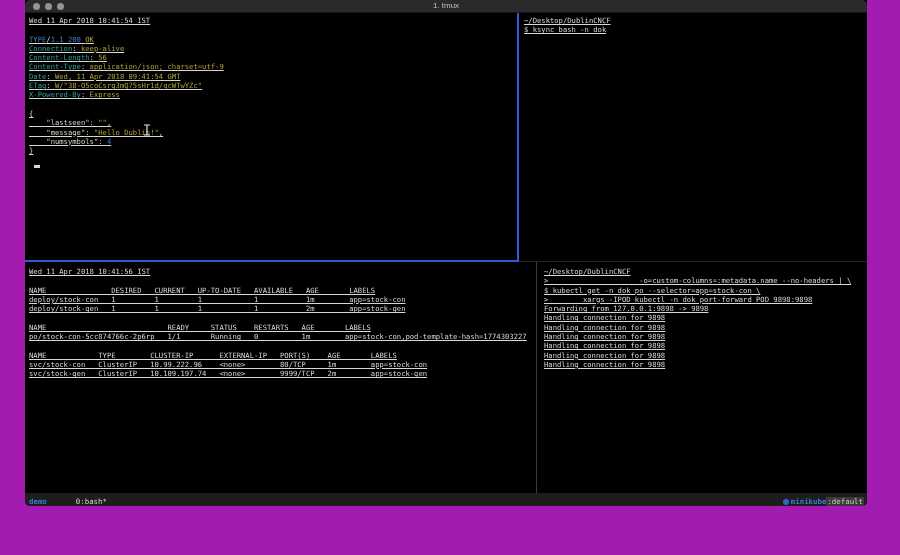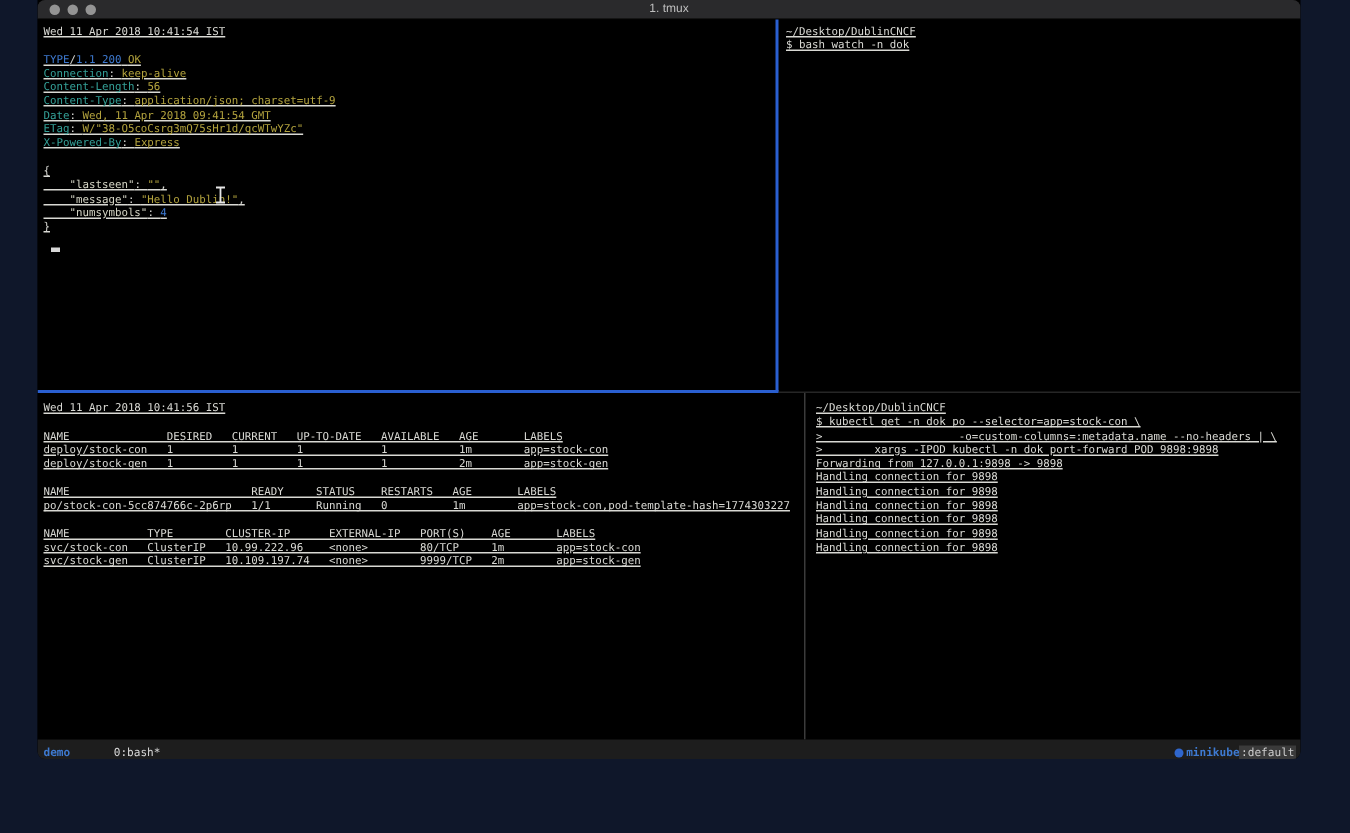--- a/index.html
+++ b/index.html
@@ -1,18 +1,18 @@
 <!DOCTYPE html>
 <html><head>
 <meta charset="utf-8">
 <style>
   * { margin:0; padding:0; box-sizing:border-box; }
   html,body { width:900px; height:555px; }
   body { background:#000; font-family:"DejaVu Sans Mono", monospace; overflow:hidden; }
-  .desktop { position:relative; width:900px; height:555px; background:#0f172a; }
+  .desktop { position:relative; width:900px; height:555px; background:#a21caf; }
   .window { position:absolute; left:25px; top:0; width:842px; height:506px;
             background:#000; border-radius:0 0 5px 5px; overflow:hidden; }
   .titlebar { position:relative; height:13px; background:#2a2a2c;
               border-bottom:1px solid #151515; border-radius:5px 5px 0 0; }
   .traffic { position:absolute; left:8px; top:3px; display:flex; gap:5px; }
   .tl { width:7px; height:7px; border-radius:50%; background:#949494; display:inline-block; }
   .title { position:absolute; left:0; right:0; top:1px; text-align:center;
            font-family:"Liberation Sans", sans-serif; font-size:8px; color:#bfbfbf; }
   .term { position:relative; height:480px; background:#000; }
   .pane { position:absolute; overflow:hidden; }
@@ -71,40 +71,40 @@
           <div class="tline"><span class="c-cyan">X-Powered-By</span><span class="c-fg">: </span><span class="c-yellow">Express</span></div>
           <div class="tline"></div>
           <div class="tline">{</div>
           <div class="tline"><span class="c-key">    "lastseen"</span><span class="c-fg">: </span><span class="c-yellow">""</span><span class="c-fg">,</span></div>
           <div class="tline"><span class="c-key">    "message"</span><span class="c-fg">: </span><span class="c-yellow">"Hello Dublin!"</span><span class="c-fg">,</span></div>
           <div class="tline"><span class="c-key">    "numsymbols"</span><span class="c-fg">: </span><span class="c-blue">4</span></div>
           <div class="tline">}</div>
         </div>
       <div class="pane pane-tr">
           <div class="tline">~/Desktop/DublinCNCF</div>
-          <div class="tline">$ bash watch -n dok</div>
+          <div class="tline">$ ksync bash -n dok</div>
         </div>
       <div class="pane pane-bl">
           <div class="tline">Wed 11 Apr 2018 10:41:56 IST</div>
           <div class="tline"></div>
           <div class="tline">NAME               DESIRED   CURRENT   UP-TO-DATE   AVAILABLE   AGE       LABELS</div>
           <div class="tline">deploy/stock-con   1         1         1            1           1m        app=stock-con</div>
           <div class="tline">deploy/stock-gen   1         1         1            1           2m        app=stock-gen</div>
           <div class="tline"></div>
           <div class="tline">NAME                            READY     STATUS    RESTARTS   AGE       LABELS</div>
           <div class="tline">po/stock-con-5cc874766c-2p6rp   1/1       Running   0          1m        app=stock-con,pod-template-hash=1774303227</div>
           <div class="tline"></div>
           <div class="tline">NAME            TYPE        CLUSTER-IP      EXTERNAL-IP   PORT(S)    AGE       LABELS</div>
           <div class="tline">svc/stock-con   ClusterIP   10.99.222.96    &lt;none&gt;        80/TCP     1m        app=stock-con</div>
           <div class="tline">svc/stock-gen   ClusterIP   10.109.197.74   &lt;none&gt;        9999/TCP   2m        app=stock-gen</div>
         </div>
       <div class="pane pane-br">
           <div class="tline">~/Desktop/DublinCNCF</div>
+          <div class="tline">&gt;                     -o=custom-columns=:metadata.name --no-headers | \</div>
           <div class="tline">$ kubectl get -n dok po --selector=app=stock-con \</div>
-          <div class="tline">&gt;                     -o=custom-columns=:metadata.name --no-headers | \</div>
           <div class="tline">&gt;        xargs -IPOD kubectl -n dok port-forward POD 9898:9898</div>
           <div class="tline">Forwarding from 127.0.0.1:9898 -&gt; 9898</div>
           <div class="tline">Handling connection for 9898</div>
           <div class="tline">Handling connection for 9898</div>
           <div class="tline">Handling connection for 9898</div>
           <div class="tline">Handling connection for 9898</div>
           <div class="tline">Handling connection for 9898</div>
           <div class="tline">Handling connection for 9898</div>
         </div>
 

